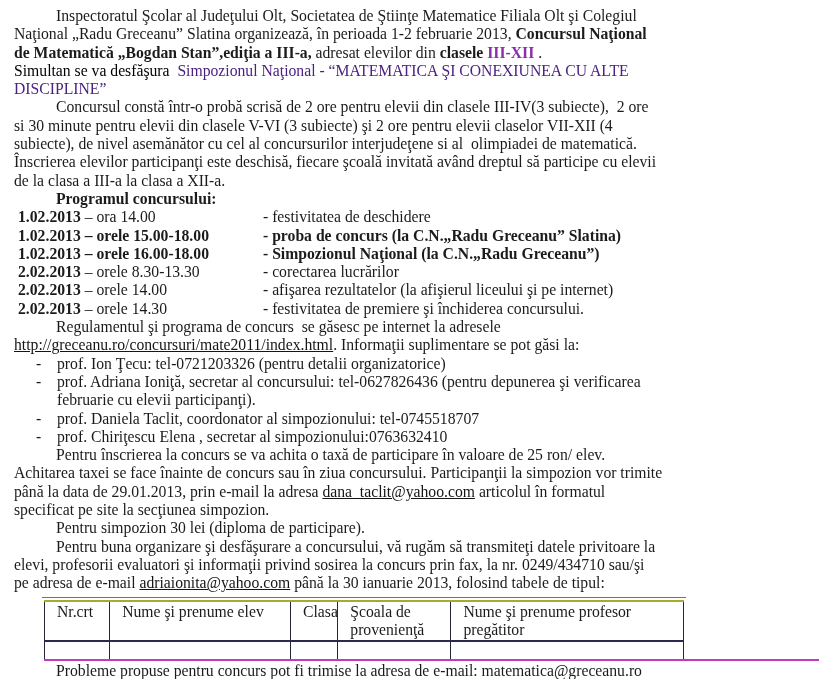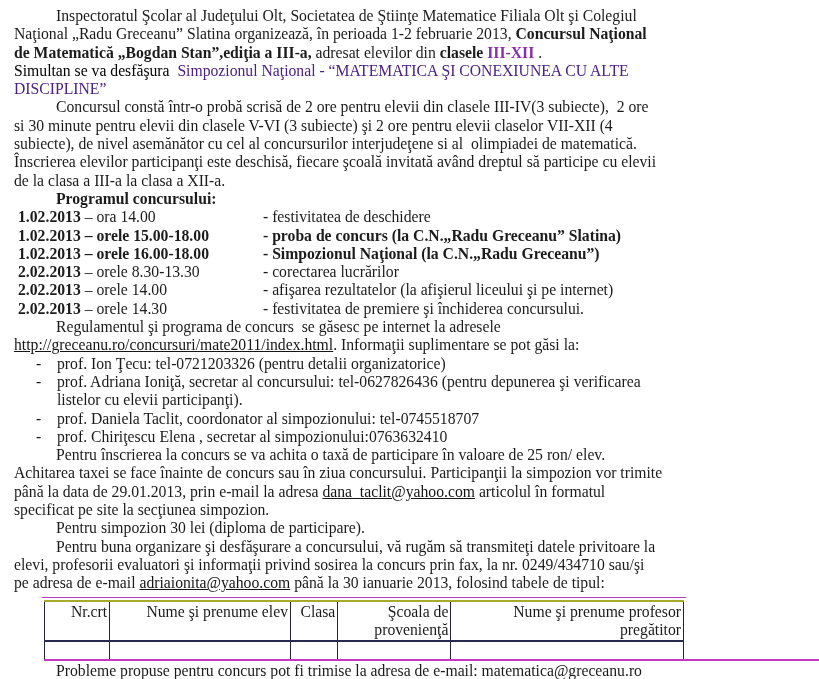--- a/index.html
+++ b/index.html
@@ -32,22 +32,22 @@
     content:""; position:absolute; top:-2.5px; left:-2px; right:-2px;
     border-top:1.5px solid #c23ac2;
   }
   .tbl-wrap::after {
     content:""; position:absolute; bottom:0; left:100%; width:135px;
     border-top:2px solid #c23ac2;
   }
   table.participants { border-collapse:collapse; width:100%; table-layout:fixed; }
   table.participants th, table.participants td {
     border:1.6px solid #26263a;
-    font-weight:normal; text-align:right; vertical-align:top;
-    padding:1px 2px; font-size:15.7px; line-height:18px;
+    font-weight:normal; text-align:left; vertical-align:top;
+    padding:1px 12px; font-size:15.7px; line-height:18px;
     overflow:hidden;
   }
   table.participants thead th { border-top:2.5px solid #a9a92b; border-bottom:2.2px solid #2a2a50; }
   table.participants tbody td { border-bottom:2.2px solid #c23ac2; height:15px; }
 </style>
 </head>
 <body>
 
 <div class="page">
   <div id="doc">
@@ -65,21 +65,21 @@
       <div class="line cols"><span class="col-left"><span class="bold">1.02.2013</span><span class=""> – ora 14.00</span></span><span class="col-right"><span class="">- festivitatea de deschidere</span></span></div>
       <div class="line cols"><span class="col-left"><span class="bold">1.02.2013 – orele 15.00-18.00</span></span><span class="col-right"><span class="bold">- proba de concurs (la C.N.„Radu Greceanu” Slatina)</span></span></div>
       <div class="line cols"><span class="col-left"><span class="bold">1.02.2013 – orele 16.00-18.00</span></span><span class="col-right"><span class="bold">- Simpozionul Naţional (la C.N.„Radu Greceanu”)</span></span></div>
       <div class="line cols"><span class="col-left"><span class="bold">2.02.2013</span><span class=""> – orele 8.30-13.30</span></span><span class="col-right"><span class="">- corectarea lucrărilor</span></span></div>
       <div class="line cols"><span class="col-left"><span class="bold">2.02.2013</span><span class=""> – orele 14.00</span></span><span class="col-right"><span class="">- afişarea rezultatelor (la afişierul liceului şi pe internet)</span></span></div>
       <div class="line cols"><span class="col-left"><span class="bold">2.02.2013</span><span class=""> – orele 14.30</span></span><span class="col-right"><span class="">- festivitatea de premiere şi închiderea concursului.</span></span></div>
       <div class="line indent"><span class="">Regulamentul şi programa de concurs  se găsesc pe internet la adresele</span></div>
       <div class="line"><span class="link">http://greceanu.ro/concursuri/mate2011/index.html</span><span class="">. Informaţii suplimentare se pot găsi la:</span></div>
       <div class="line bullet"><span class="dash">-</span><span class="">prof. Ion Ţecu: tel-0721203326 (pentru detalii organizatorice)</span></div>
       <div class="line bullet"><span class="dash">-</span><span class="">prof. Adriana Ioniţă, secretar al concursului: tel-0627826436 (pentru depunerea şi verificarea</span></div>
-      <div class="line bulletcont"><span class="">listelor cu elevii participanţi).</span></div>
+      <div class="line bulletcont"><span class="">februarie cu elevii participanţi).</span></div>
       <div class="line bullet"><span class="dash">-</span><span class="">prof. Daniela Taclit, coordonator al simpozionului: tel-0745518707</span></div>
       <div class="line bullet"><span class="dash">-</span><span class="">prof. Chiriţescu Elena , secretar al simpozionului:0763632410</span></div>
       <div class="line indent"><span class="">Pentru înscrierea la concurs se va achita o taxă de participare în valoare de 25 ron/ elev.</span></div>
       <div class="line"><span class="">Achitarea taxei se face înainte de concurs sau în ziua concursului. Participanţii la simpozion vor trimite</span></div>
       <div class="line"><span class="">până la data de 29.01.2013, prin e-mail la adresa </span><span class="link">dana_taclit@yahoo.com</span><span class=""> articolul în formatul</span></div>
       <div class="line"><span class="">specificat pe site la secţiunea simpozion.</span></div>
       <div class="line indent"><span class="">Pentru simpozion 30 lei (diploma de participare).</span></div>
       <div class="line indent"><span class="">Pentru buna organizare şi desfăşurare a concursului, vă rugăm să transmiteţi datele privitoare la</span></div>
       <div class="line"><span class="">elevi, profesorii evaluatori şi informaţii privind sosirea la concurs prin fax, la nr. 0249/434710 sau/şi</span></div>
       <div class="line"><span class="">pe adresa de e-mail </span><span class="link">adriaionita@yahoo.com</span><span class=""> până la 30 ianuarie 2013, folosind tabele de tipul:</span></div>

